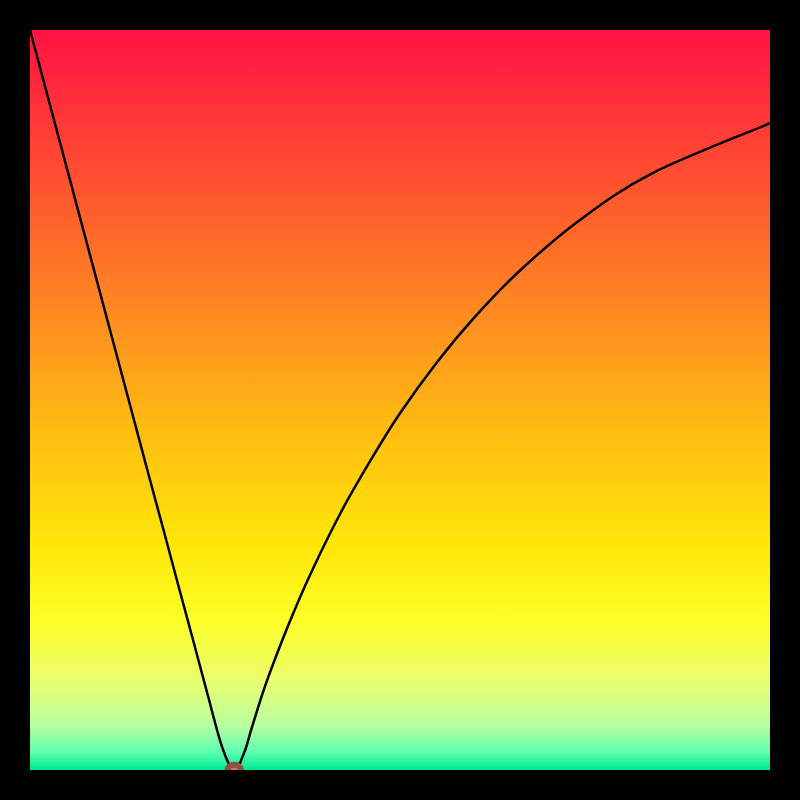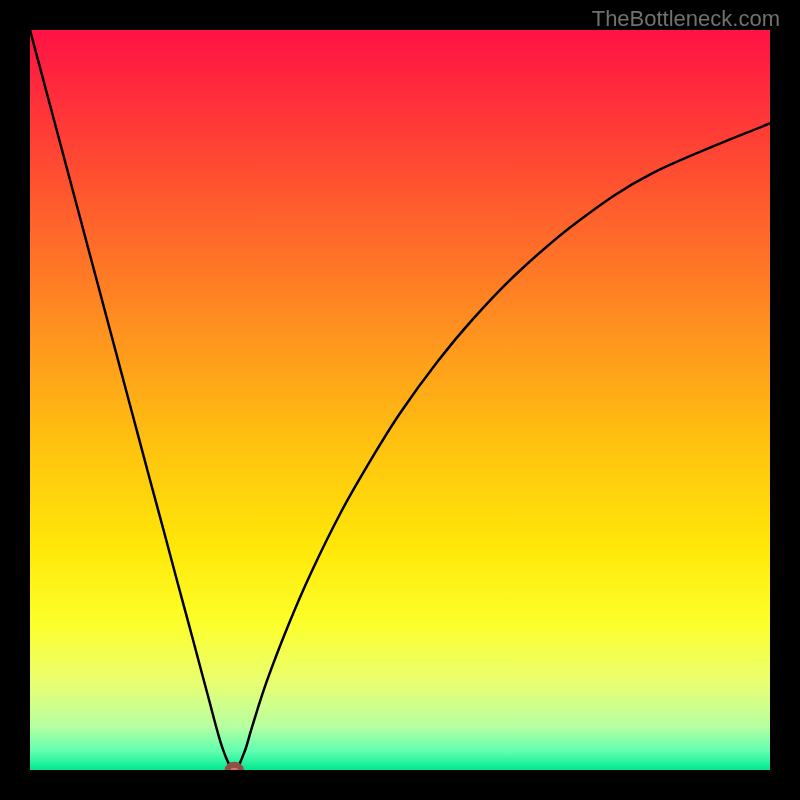--- a/index.html
+++ b/index.html
@@ -45,21 +45,20 @@
   .min-marker {
     fill: #c97a62;
     stroke: #905040;
     stroke-width: 0.8;
   }
 </style>
 </head>
 <body>
 
 <div class="frame">
-  <div class="watermark">TheBottleneck.com</div>
   <div class="plot-area">
     <svg class="gradient-bg" viewBox="0 0 100 100" preserveAspectRatio="none">
       <defs>
         <linearGradient id="bg-grad" x1="0" y1="0" x2="0" y2="1">
             <stop offset="0%" stop-color="#ff1244"></stop>
             <stop offset="20%" stop-color="#ff5030"></stop>
             <stop offset="40%" stop-color="#ff9020"></stop>
             <stop offset="55.00000000000001%" stop-color="#ffbf10"></stop>
             <stop offset="70%" stop-color="#ffe808"></stop>
             <stop offset="80%" stop-color="#fdff2a"></stop>

